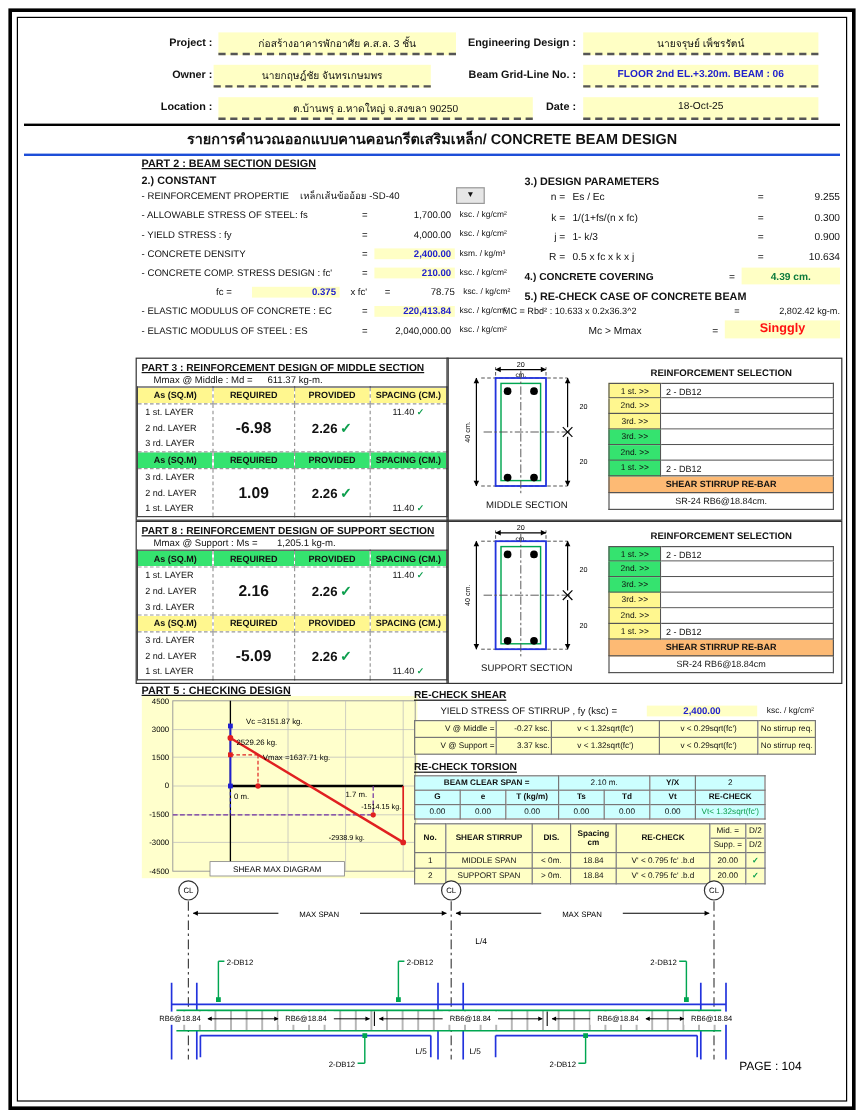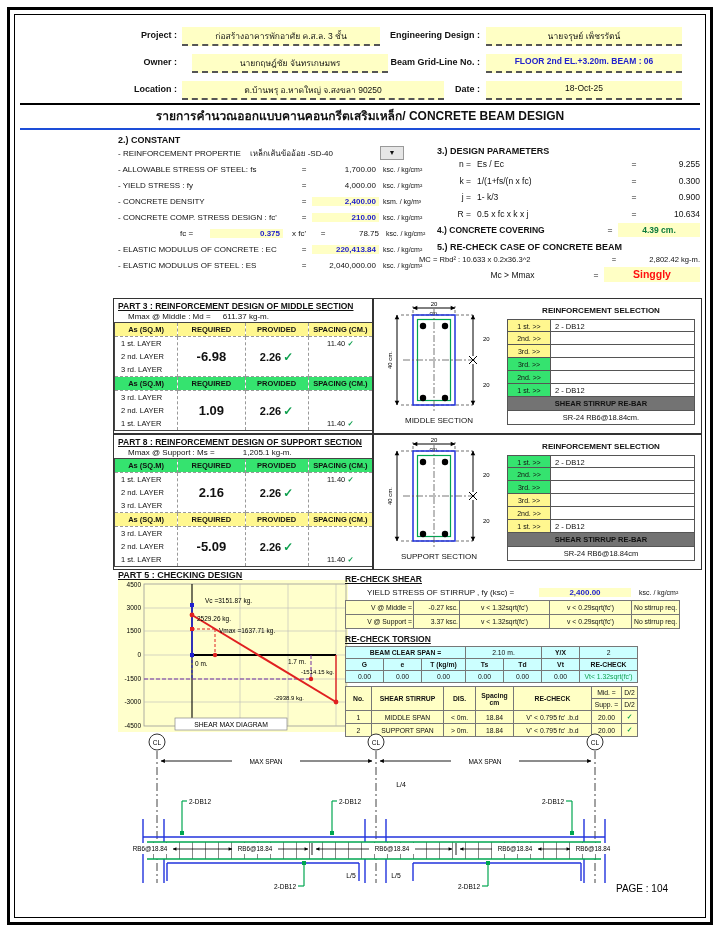--- a/index.html
+++ b/index.html
@@ -59,21 +59,21 @@
   
   .sel{position:absolute;left:134px;top:3px;width:188px;}
   .selt{font-size:8px;font-weight:bold;text-align:center;height:17px;line-height:17px;}
   .srow{display:flex;height:13px;}
   .stag{flex:0 0 42px;font-size:7px;text-align:center;line-height:13px;border:1px solid #555;border-top:none;}
   .srow:first-of-type .stag{border-top:1px solid #555;}
   .sval{flex:1;font-size:7.5px;padding-left:4px;line-height:13px;border:1px solid #555;
         border-left:none;border-top:none;background:#fff;text-align:left;}
   .srow.first .stag{border-top:1px solid #555;}
   .srow.first .sval{border-top:1px solid #555;}
-  .sstir{height:13px;background:#737373;border:1px solid #555;border-top:none;text-align:center;
+  .sstir{height:13px;background:#fdba74;border:1px solid #555;border-top:none;text-align:center;
         font-size:7.5px;font-weight:bold;line-height:13px;}
   .ssval{height:13px;border:1px solid #555;border-top:none;text-align:center;font-size:7.5px;line-height:13px;}
   .xcap{position:absolute;left:0;top:117px;width:132px;text-align:center;font-size:8px;}
   
   .rc{position:absolute;left:345px;top:574px;width:352px;}
   .rch{font-weight:bold;text-decoration:underline;font-size:8.5px;}
   .yrow{display:flex;align-items:center;height:14px;font-size:8px;margin-top:1px;}
   .ylab{flex:0 0 172px;padding-left:22px;}
   .ybox{flex:0 0 92px;background:#FFFFC5;color:#2222CC;font-weight:bold;text-align:center;}
   .yunit{margin-left:8px;font-size:7px;}
@@ -103,34 +103,35 @@
   </defs>
 </svg>
 
 <div class="page">
   <div class="b1"></div>
   <div class="b2"></div>
 
   <div class="hlab" style="left:55px;top:30px;width:122px">Project :</div>
   <div class="hval" style="left:182px;top:27px;width:198px">ก่อสร้างอาคารพักอาศัย ค.ส.ล. 3 ชั้น</div>
   <div class="hlab" style="left:55px;top:57px;width:122px">Owner :</div>
-  <div class="hval" style="left:192px;top:54px;width:196px">นายกฤษฎ์ชัย  จันทรเกษมพร</div>
+  <div class="hval" style="left:178px;top:54px;width:181px">นายกฤษฎ์ชัย  จันทรเกษมพร</div>
   <div class="hlab" style="left:55px;top:84px;width:122px">Location :</div>
   <div class="hval" style="left:182px;top:81px;width:262px">ต.บ้านพรุ อ.หาดใหญ่ จ.สงขลา  90250</div>
 
   <div class="hlab" style="left:360px;top:30px;width:120px">Engineering Design :</div>
   <div class="hval" style="left:486px;top:27px;width:196px">นายจรุษย์  เพ็ชรรัตน์</div>
   <div class="hlab" style="left:360px;top:57px;width:120px">Beam Grid-Line No. :</div>
   <div class="hval blue" style="left:486px;top:54px;width:196px">FLOOR 2nd EL.+3.20m. BEAM : 06</div>
   <div class="hlab" style="left:360px;top:84px;width:120px">Date :</div>
   <div class="hval" style="left:486px;top:81px;width:196px">18-Oct-25</div>
 
   <div class="titlebar">รายการคำนวณออกแบบคานคอนกรีตเสริมเหล็ก/ CONCRETE BEAM DESIGN</div>
 
   <div class="abs" style="left:118px;top:131px;width:322px">
+    <div class="ph">PART 2 : BEAM SECTION DESIGN</div>
     <div class="p2c">2.)  CONSTANT</div>
     <div class="p2row">
       <span class="p2lab" style="flex-basis:132px">- REINFORCEMENT PROPERTIE</span>
       <span class="rebarbox">เหล็กเส้นข้ออ้อย -SD-40</span>
       <span class="dd">▼</span>
     </div>
     <div class="p2row">
       <span class="p2lab">- ALLOWABLE STRESS OF STEEL: fs</span>
       <span class="p2eq">=</span>
       <span class="p2val">1,700.00</span>
@@ -330,21 +331,21 @@
         </div>
       <div class="sstir">SHEAR STIRRUP RE-BAR</div>
       <div class="ssval">SR-24 RB6@18.84cm.</div>
     </div>
   </div>
 
   <div class="sect" style="left:113px;top:434px;width:259px;height:134px">
     <div class="shead">PART 8 : REINFORCEMENT DESIGN OF SUPPORT SECTION</div>
     <div class="mline">
       <span>Mmax @ Support : Ms =</span>
-      <span style="margin-left:26px">1,205.1 kg-m.</span>
+      <span style="margin-left:14px">1,205.1 kg-m.</span>
     </div>
     <table class="rt">
       <colgroup>
           <col style="width:62px">
           <col style="width:66px">
           <col style="width:62px">
           <col style="width:63px">
         </colgroup>
       <tbody>
           <tr class="hd">

